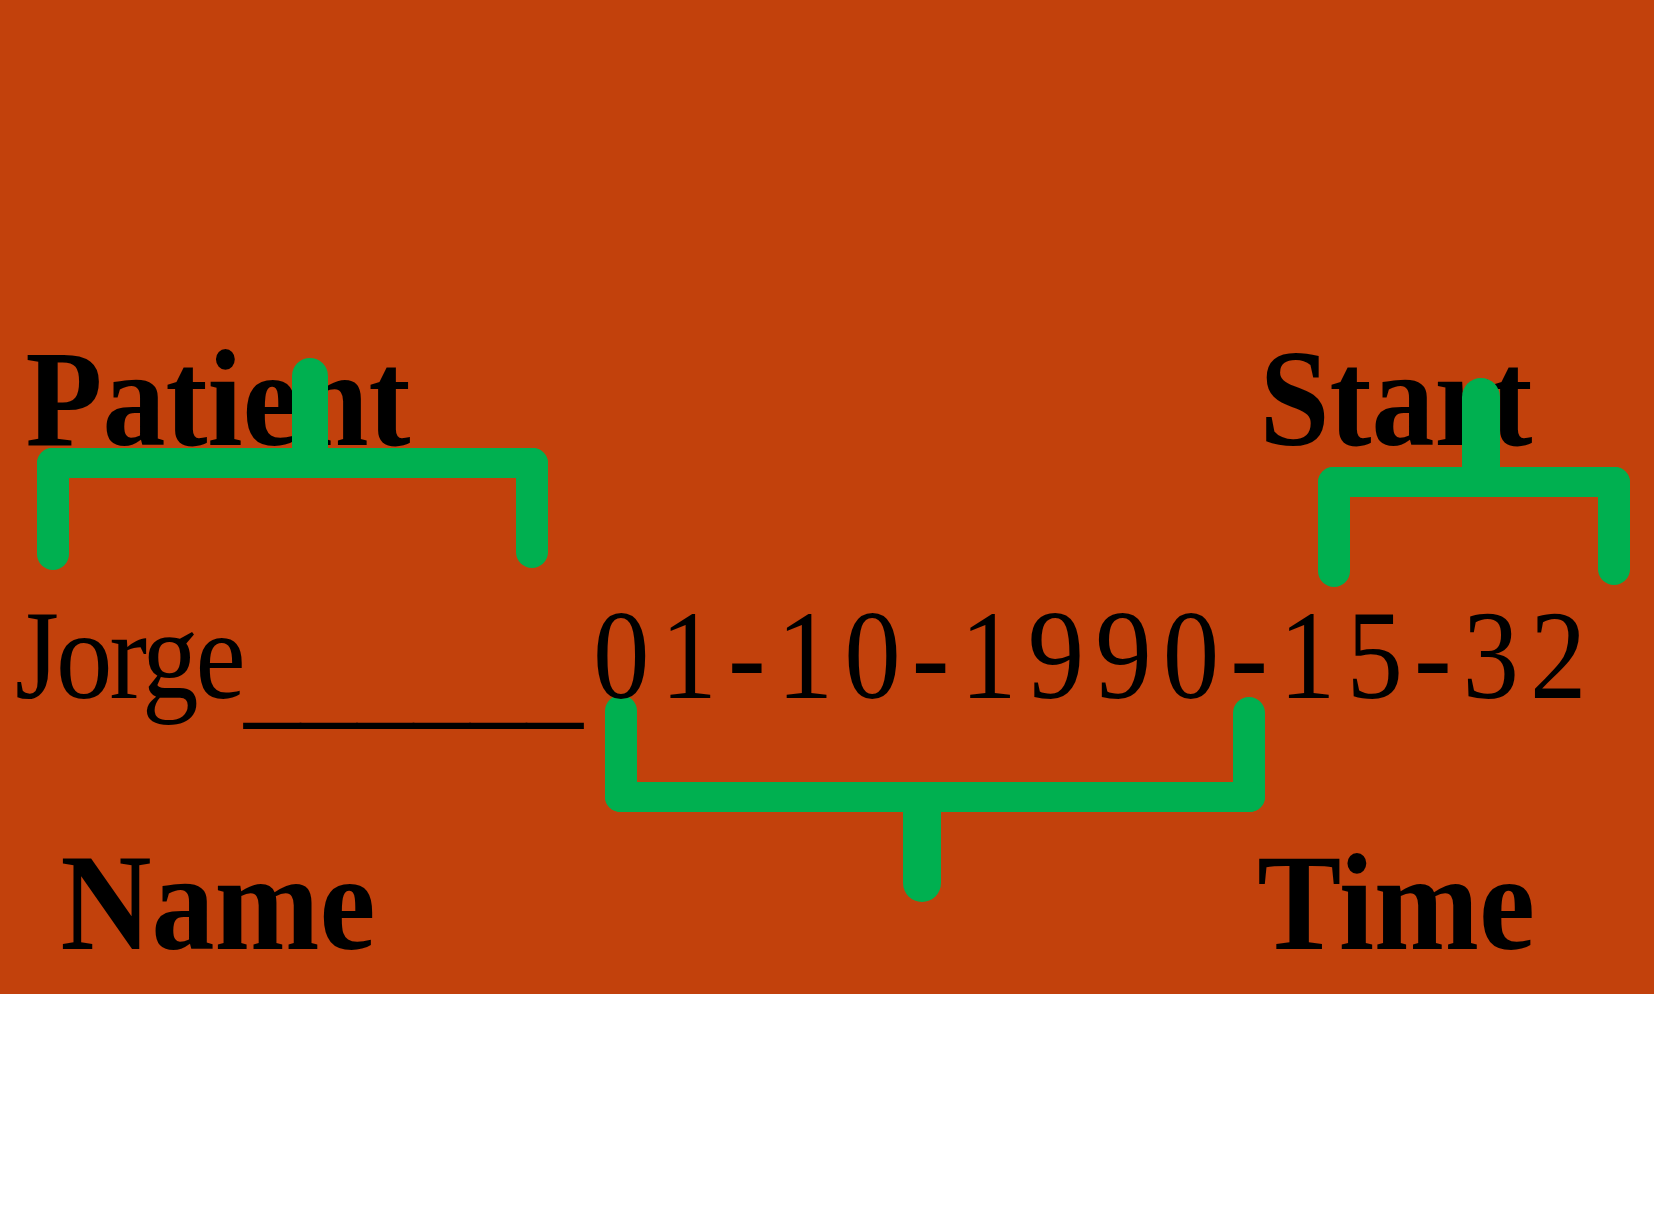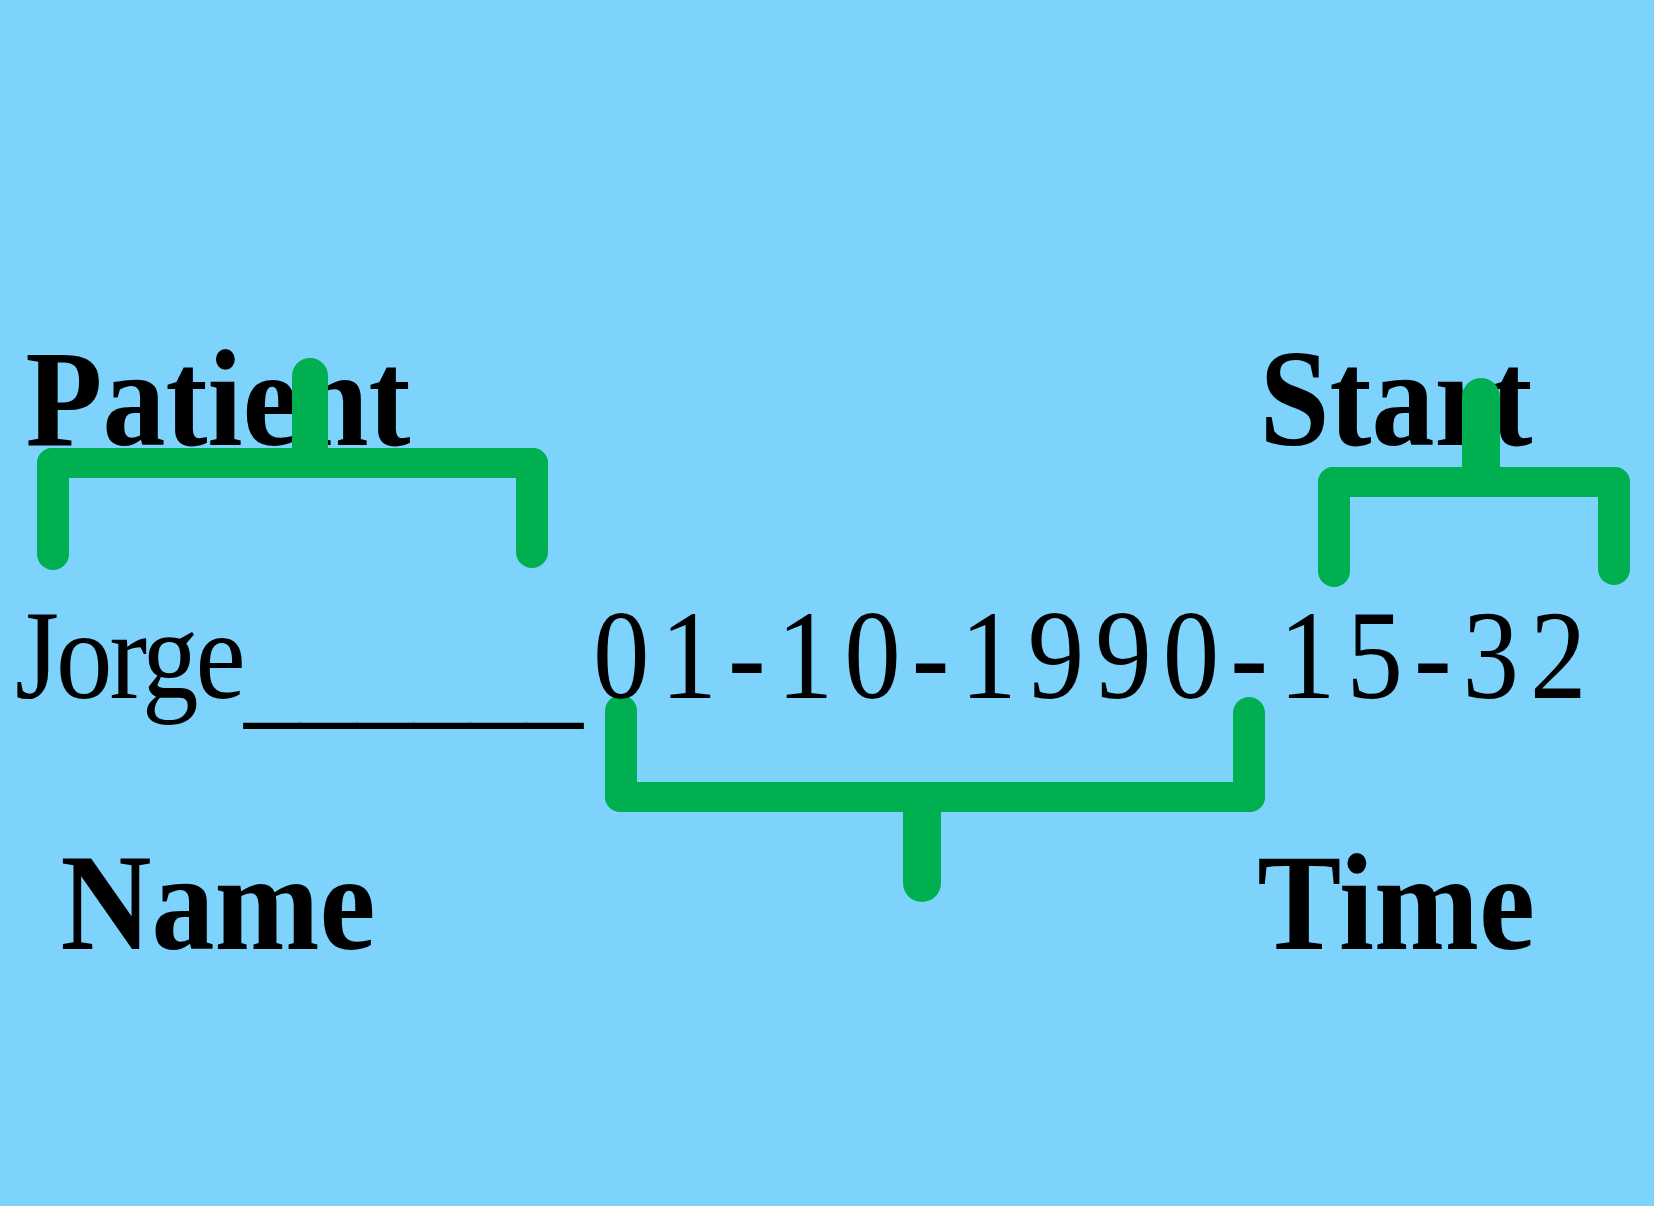--- a/index.html
+++ b/index.html
@@ -3,22 +3,22 @@
 <meta charset="utf-8">
 <style>
   html, body {
     margin: 0;
     padding: 0;
     background: #ffffff;
   }
   #canvas {
     position: relative;
     width: 1654px;
-    height: 1206px;
-    background: #7dd3fc;
+    height: 994px;
+    background: #c2410c;
     overflow: hidden;
     font-family: "Liberation Serif", "DejaVu Serif", serif;
   }
 
   
   .label {
     position: absolute;
     text-align: center;
     font-weight: bold;
     color: #000000;

